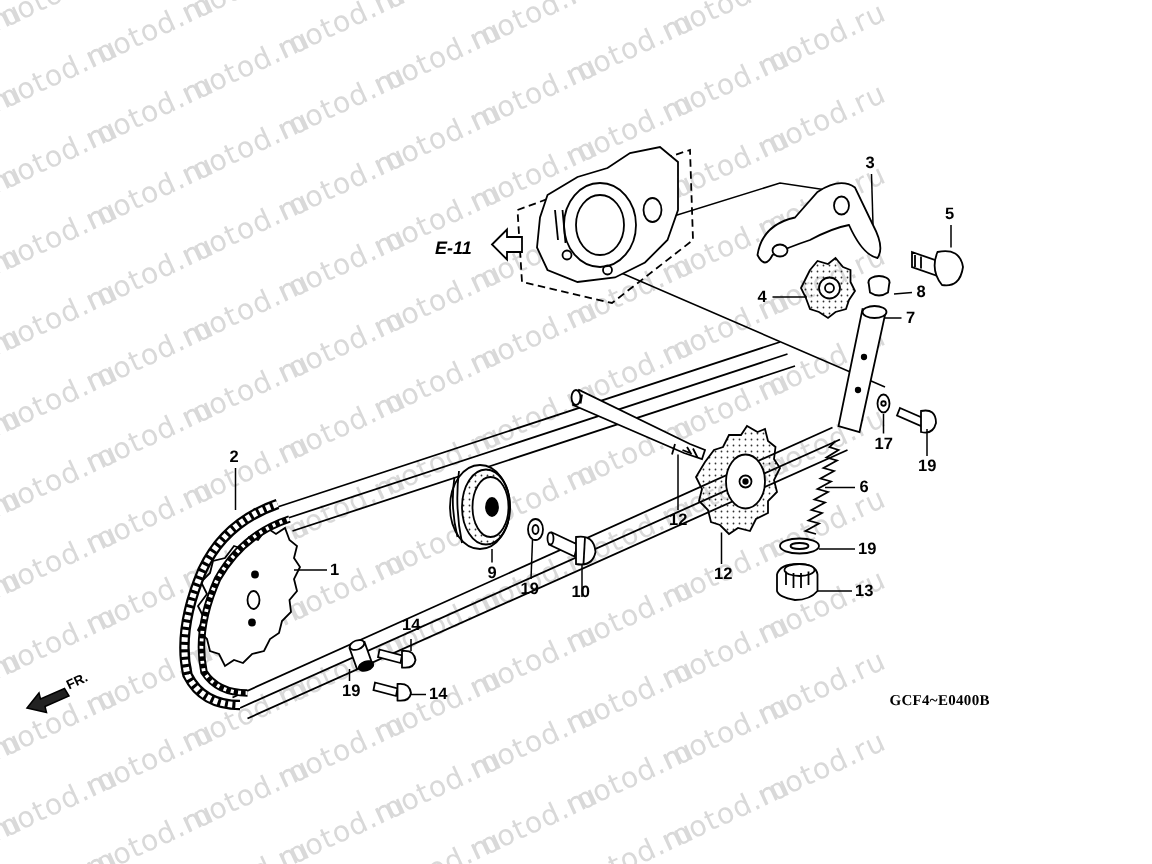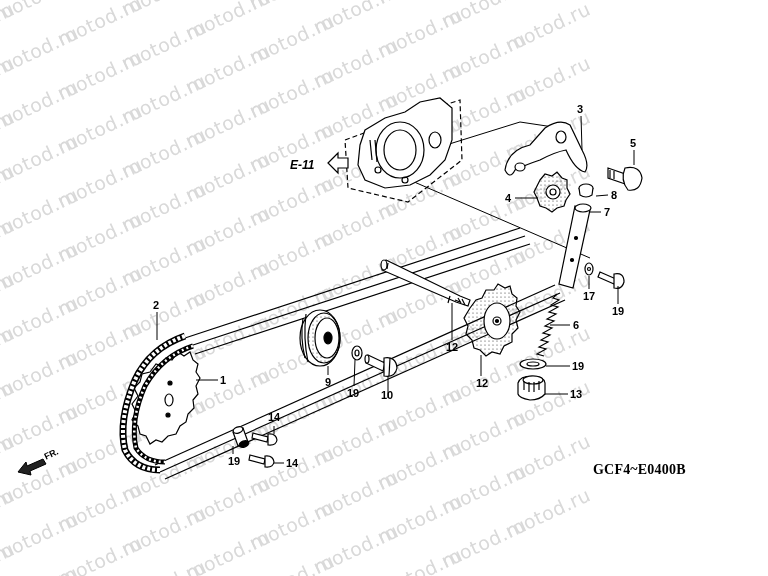--- a/index.html
+++ b/index.html
@@ -9,21 +9,21 @@
     .watermark-layer { position: absolute; inset: 0; pointer-events: none; overflow: hidden; }
     .wm { position: absolute; font-family: "DejaVu Sans", sans-serif; font-size: 19px;
           color: #d9d9d9; transform: rotate(-25deg); transform-origin: left top;
           white-space: nowrap; letter-spacing: 0.5px; }
     svg.diagram { position: absolute; left: 0; top: 0; }
     .callout { position: absolute; font-family: "Liberation Sans", sans-serif; font-weight: bold;
                font-size: 11px; color: #000; line-height: 1; }
     .ref-label { position: absolute; font-family: "Liberation Sans", sans-serif; font-weight: bold;
                  font-size: 12px; color: #000; font-style: italic; }
     .code-label { position: absolute; font-family: "Liberation Serif", serif; font-weight: bold;
-                  font-size: 14px; color: #000; letter-spacing: 0.2px; }
+                  font-size: 10px; color: #000; letter-spacing: 0.2px; }
     .fr-label { position: absolute; font-family: "Liberation Sans", sans-serif; font-weight: bold;
                 font-size: 9px; color: #000; transform: rotate(-25deg); }
   </style>
 </head>
 <body>
 
 <div class="canvas">
 
   <div class="watermark-layer" id="wm">
       <span class="wm" style="left: -74px; top: -18px;">motod.ru</span>

